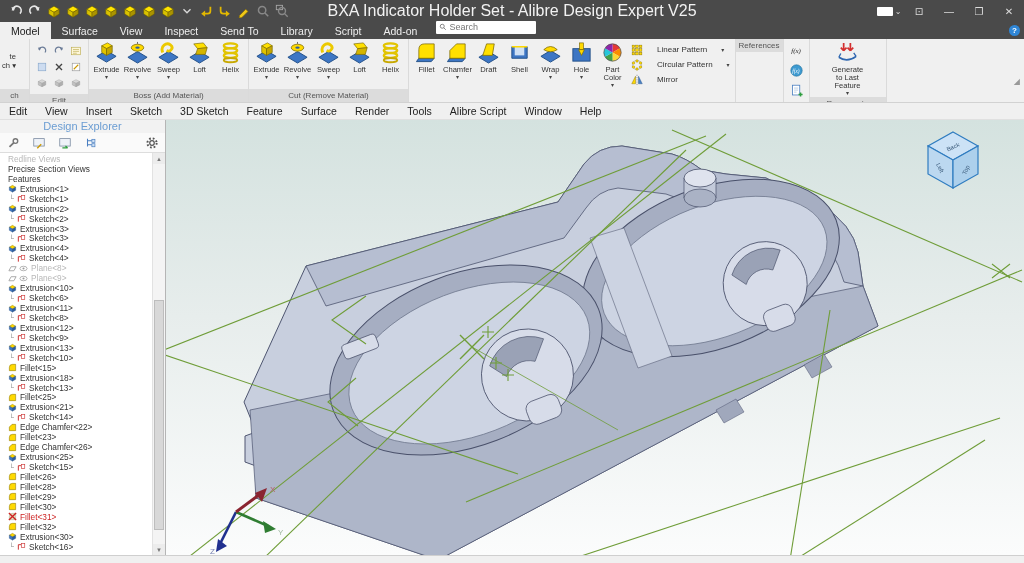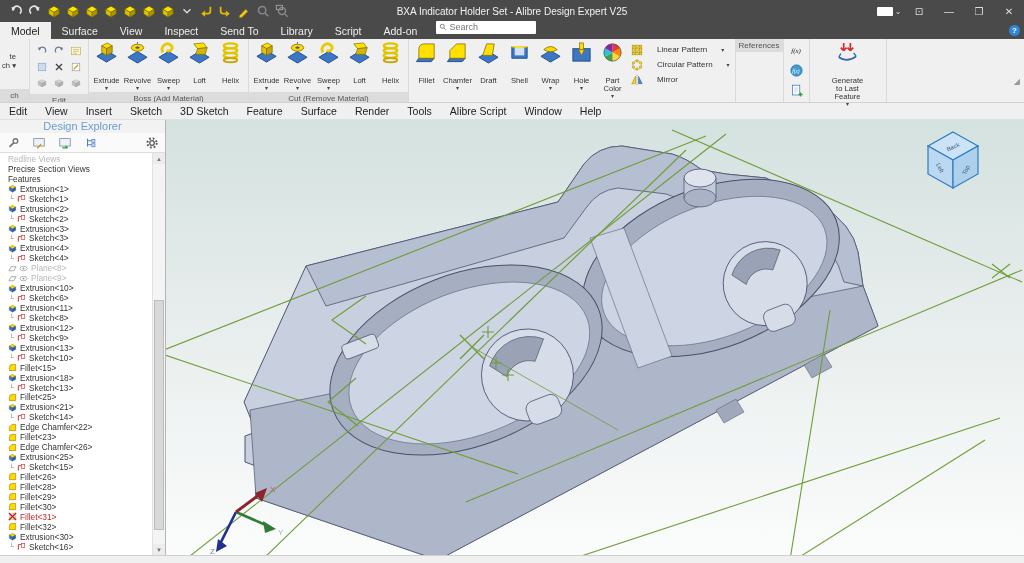--- a/index.html
+++ b/index.html
@@ -1,38 +1,38 @@
 <!DOCTYPE html>
 <html><head>
 <meta charset="utf-8">
 <style>
 *{margin:0;padding:0;box-sizing:border-box}
 html,body{width:1024px;height:563px;overflow:hidden;font-family:"Liberation Sans","DejaVu Sans",sans-serif;background:#f0f0f0}
 .titlebar{height:22px;background:#4a4a4a;display:flex;align-items:center;position:relative;color:#eee}
 .qat{display:flex;gap:3px;padding-left:8px;align-items:center;z-index:2}
 .qbtn{width:16px;height:16px;display:flex;align-items:center;justify-content:center;cursor:default}
 .qbtn svg{width:14px;height:14px}
-.wtitle{position:absolute;left:0;right:0;text-align:center;font-size:10px;color:#f2f2f2;pointer-events:none}
+.wtitle{position:absolute;left:0;right:0;text-align:center;font-size:16px;color:#f2f2f2;pointer-events:none}
 .winctl{margin-left:auto;display:flex;align-items:center;z-index:2}
 .wbtn{width:30px;height:22px;display:flex;align-items:center;justify-content:center;font-size:10px;color:#ddd}
 .theme-box{width:16px;height:9px;background:#fff;border-radius:1px;margin-right:2px}
 .tabrow{height:17px;background:#4a4a4a;display:flex;align-items:stretch;position:relative}
 .tab{padding:1px 11px;font-size:10.5px;color:#eee;display:flex;align-items:center}
 .tab.active{background:#f0f0f0;color:#1a1a1a}
 .searchbox{width:100px;height:13px;background:#fff;margin:1px 0 8px 8px;align-self:center;display:flex;align-items:center;border-radius:1px;padding:0 3px;gap:2px}
 .searchbox svg{width:8px;height:8px;flex:none}
 .searchbox input{border:none;outline:none;font-size:9px;width:80px;color:#333;font-family:inherit}
 .helpdot{position:absolute;right:4px;top:3px;width:11px;height:11px;border-radius:50%;background:#2f86d6;color:#fff;font-size:8px;font-weight:bold;display:flex;align-items:center;justify-content:center}
 .ribbon{height:64px;background:#f0f0f0;display:flex;border-bottom:1px solid #d2d2d2;position:relative}
 .rgroup{display:flex;flex-direction:column;border-right:1px solid #dadada}
 .gbody{flex:1;display:flex;align-items:flex-start;padding:1px 2px;gap:0}
 .glabel{height:13px;background:#dcdcdc;font-size:8px;color:#555;text-align:center;line-height:13px;padding:0 3px;white-space:nowrap;overflow:hidden}
 .rbtn{width:31px;display:flex;flex-direction:column;align-items:center;font-size:7.6px;color:#333;text-align:center;padding-top:1px;cursor:default}
 .rbtn .ric{width:23px;height:23px}
-.rlab{line-height:8px;margin-top:13px;max-width:40px}
+.rlab{line-height:8px;margin-top:2px;max-width:40px}
 .ddm{font-size:6px;color:#444;line-height:6px}
 .stackcol{display:flex;flex-direction:column;justify-content:flex-start;gap:2px;padding:3px 3px 0 3px}
 .sbtn{display:flex;align-items:center;gap:14px;font-size:8px;color:#333;height:13px;white-space:nowrap;cursor:default}
 .sbtn svg{width:12px;height:12px;flex:none}
 .egrid{display:grid;grid-template-columns:repeat(3,16px);grid-auto-rows:15px;gap:1px;padding:3px 2px}
 .egrid .ebtn{display:flex;align-items:center;justify-content:center}
 .egrid svg{width:12px;height:12px}
 .pcol{display:flex;flex-direction:column;gap:2px;padding:3px 4px}
 .pcol svg{width:13px;height:13px}
 .clipgroup{width:30px;overflow:hidden}

